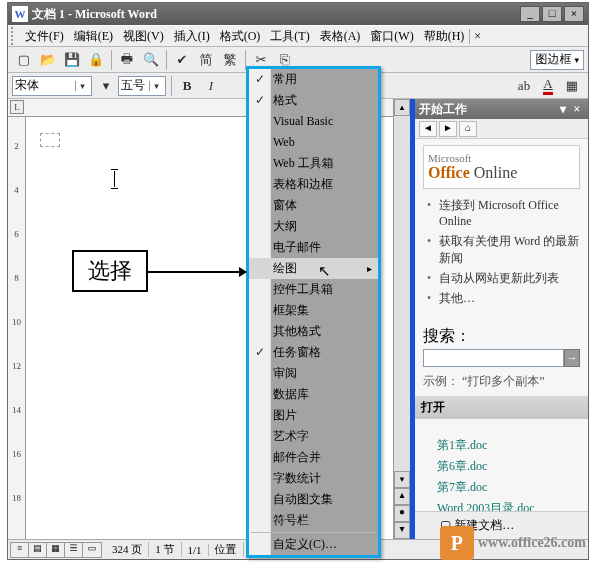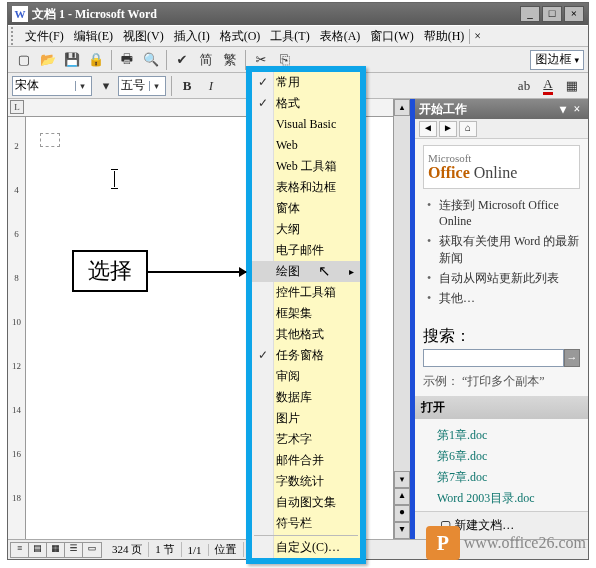--- a/index.html
+++ b/index.html
@@ -58,53 +58,53 @@
   .office-logo .prod { font-size:16px; color:#444; }
   .office-logo .prod b { color:#c06000; }
   .tp-list { list-style:none; padding-left:4px; }
   .tp-list li { font-size:12px; color:#333; padding:2px 0 2px 12px; position:relative; line-height:1.35; }
   .tp-list li::before { content:"•"; position:absolute; left:0; color:#666; }
   .tp-search-lbl { font-size:16px; margin:18px 0 2px; }
   .tp-search { display:flex; }
   .tp-search input { flex:1; height:18px; border:1px solid #8a9bb0; font-size:11px; padding:0 2px; }
   .tp-search .go { width:18px; height:18px; background:#999; color:#fff; text-align:center; border:1px solid #777; font-size:11px; }
   .tp-example { font-size:12px; margin:6px 0; color:#555; }
-  .tp-section { background:linear-gradient(#d8d8d8,#c6c6c6); padding:3px 6px; font-weight:bold; margin:4px -8px 4px; font-size:12px; }
+  .tp-section { background:linear-gradient(#d8d8d8,#c6c6c6); padding:3px 6px; font-weight:bold; margin:4px -8px 14px; font-size:12px; }
   .tp-files { list-style:none; padding:2px 0 0 14px; }
   .tp-files li { font-size:12px; padding:2px 0; color:#0f766e; }
   .tp-newdoc { border-top:1px solid #ccc; padding:5px 25px; background:#eee; font-size:12px; }
   
   
   .statusbar { height:20px; background:#ececec; border-top:1px solid #aaa; display:flex; align-items:center; font-size:11px; padding:0 2px; }
   .status-cell { padding:0 6px; border-right:1px solid #bbb; }
   .view-btns { display:flex; border:1px solid #999; margin-right:4px; }
   .view-btns .vb { width:18px; height:14px; border-right:1px solid #999; background:#eee; text-align:center; font-size:9px; }
   
   
-  .dropdown-menu { position:absolute; left:246px; top:66px; width:120px; background:#fef9c3; border:6px solid #0ea5e9; box-shadow:2px 2px 3px rgba(0,0,0,0.3); font-size:12px; z-index:50; }
+  .dropdown-menu { position:absolute; left:246px; top:66px; width:135px; background:#a3a3a3; border:3px solid #0ea5e9; box-shadow:2px 2px 3px rgba(0,0,0,0.3); font-size:12px; z-index:50; }
   .dm-item { display:flex; align-items:center; height:21px; padding:0 6px 0 24px; position:relative; }
   .dm-item.checked::before { content:"✓"; position:absolute; left:6px; color:#333; }
   .dm-item.hover { background:#d6d6d6; }
   .dm-item.hover::after { content:"▸"; position:absolute; right:6px; font-size:10px; }
   .dm-sep { height:1px; background:#bbb; margin:1px 2px; }
   .dm-check-gutter { position:absolute; left:0; top:0; bottom:0; width:22px; border-right:1px solid #ddd; background:#f0f0f0; z-index:-1; }
   
   
   .callout { position:absolute; left:72px; top:250px; z-index:60; }
   .callout-box { border:2px solid #000; background:#fff; padding:4px 14px; font-size:22px; font-family:"SimSun"; }
   .callout-line { position:absolute; left:100%; top:50%; width:98px; height:2px; background:#000; }
   .callout-line::after { content:""; position:absolute; right:-1px; top:-4px; border-left:8px solid #000; border-top:5px solid transparent; border-bottom:5px solid transparent; }
   
   .mouse-cursor { position:absolute; left:318px; top:262px; z-index:70; font-size:15px; color:#000; pointer-events:none; }
   
   
   .watermark { position:absolute; right:10px; bottom:8px; z-index:80; display:flex; align-items:center; }
   .wm-icon { width:34px; height:34px; background:#e68a33; border-radius:4px; display:flex; align-items:center; justify-content:center; color:#fff; font-size:20px; font-weight:bold; margin-right:4px; }
   .wm-text .t1 { font-size:15px; font-weight:bold; color:#e68a33; }
-  .wm-text .t2 { font-size:16px; color:#888; }
+  .wm-text .t2 { font-size:14px; color:#888;font-weight:bold; }
 </style>
 </head>
 <body>
 
 <div class="window">
 
   <div class="titlebar">
     <span class="icon">W</span>
     <span>文档 1 - Microsoft Word</span>
     <span class="spacer"></span>

